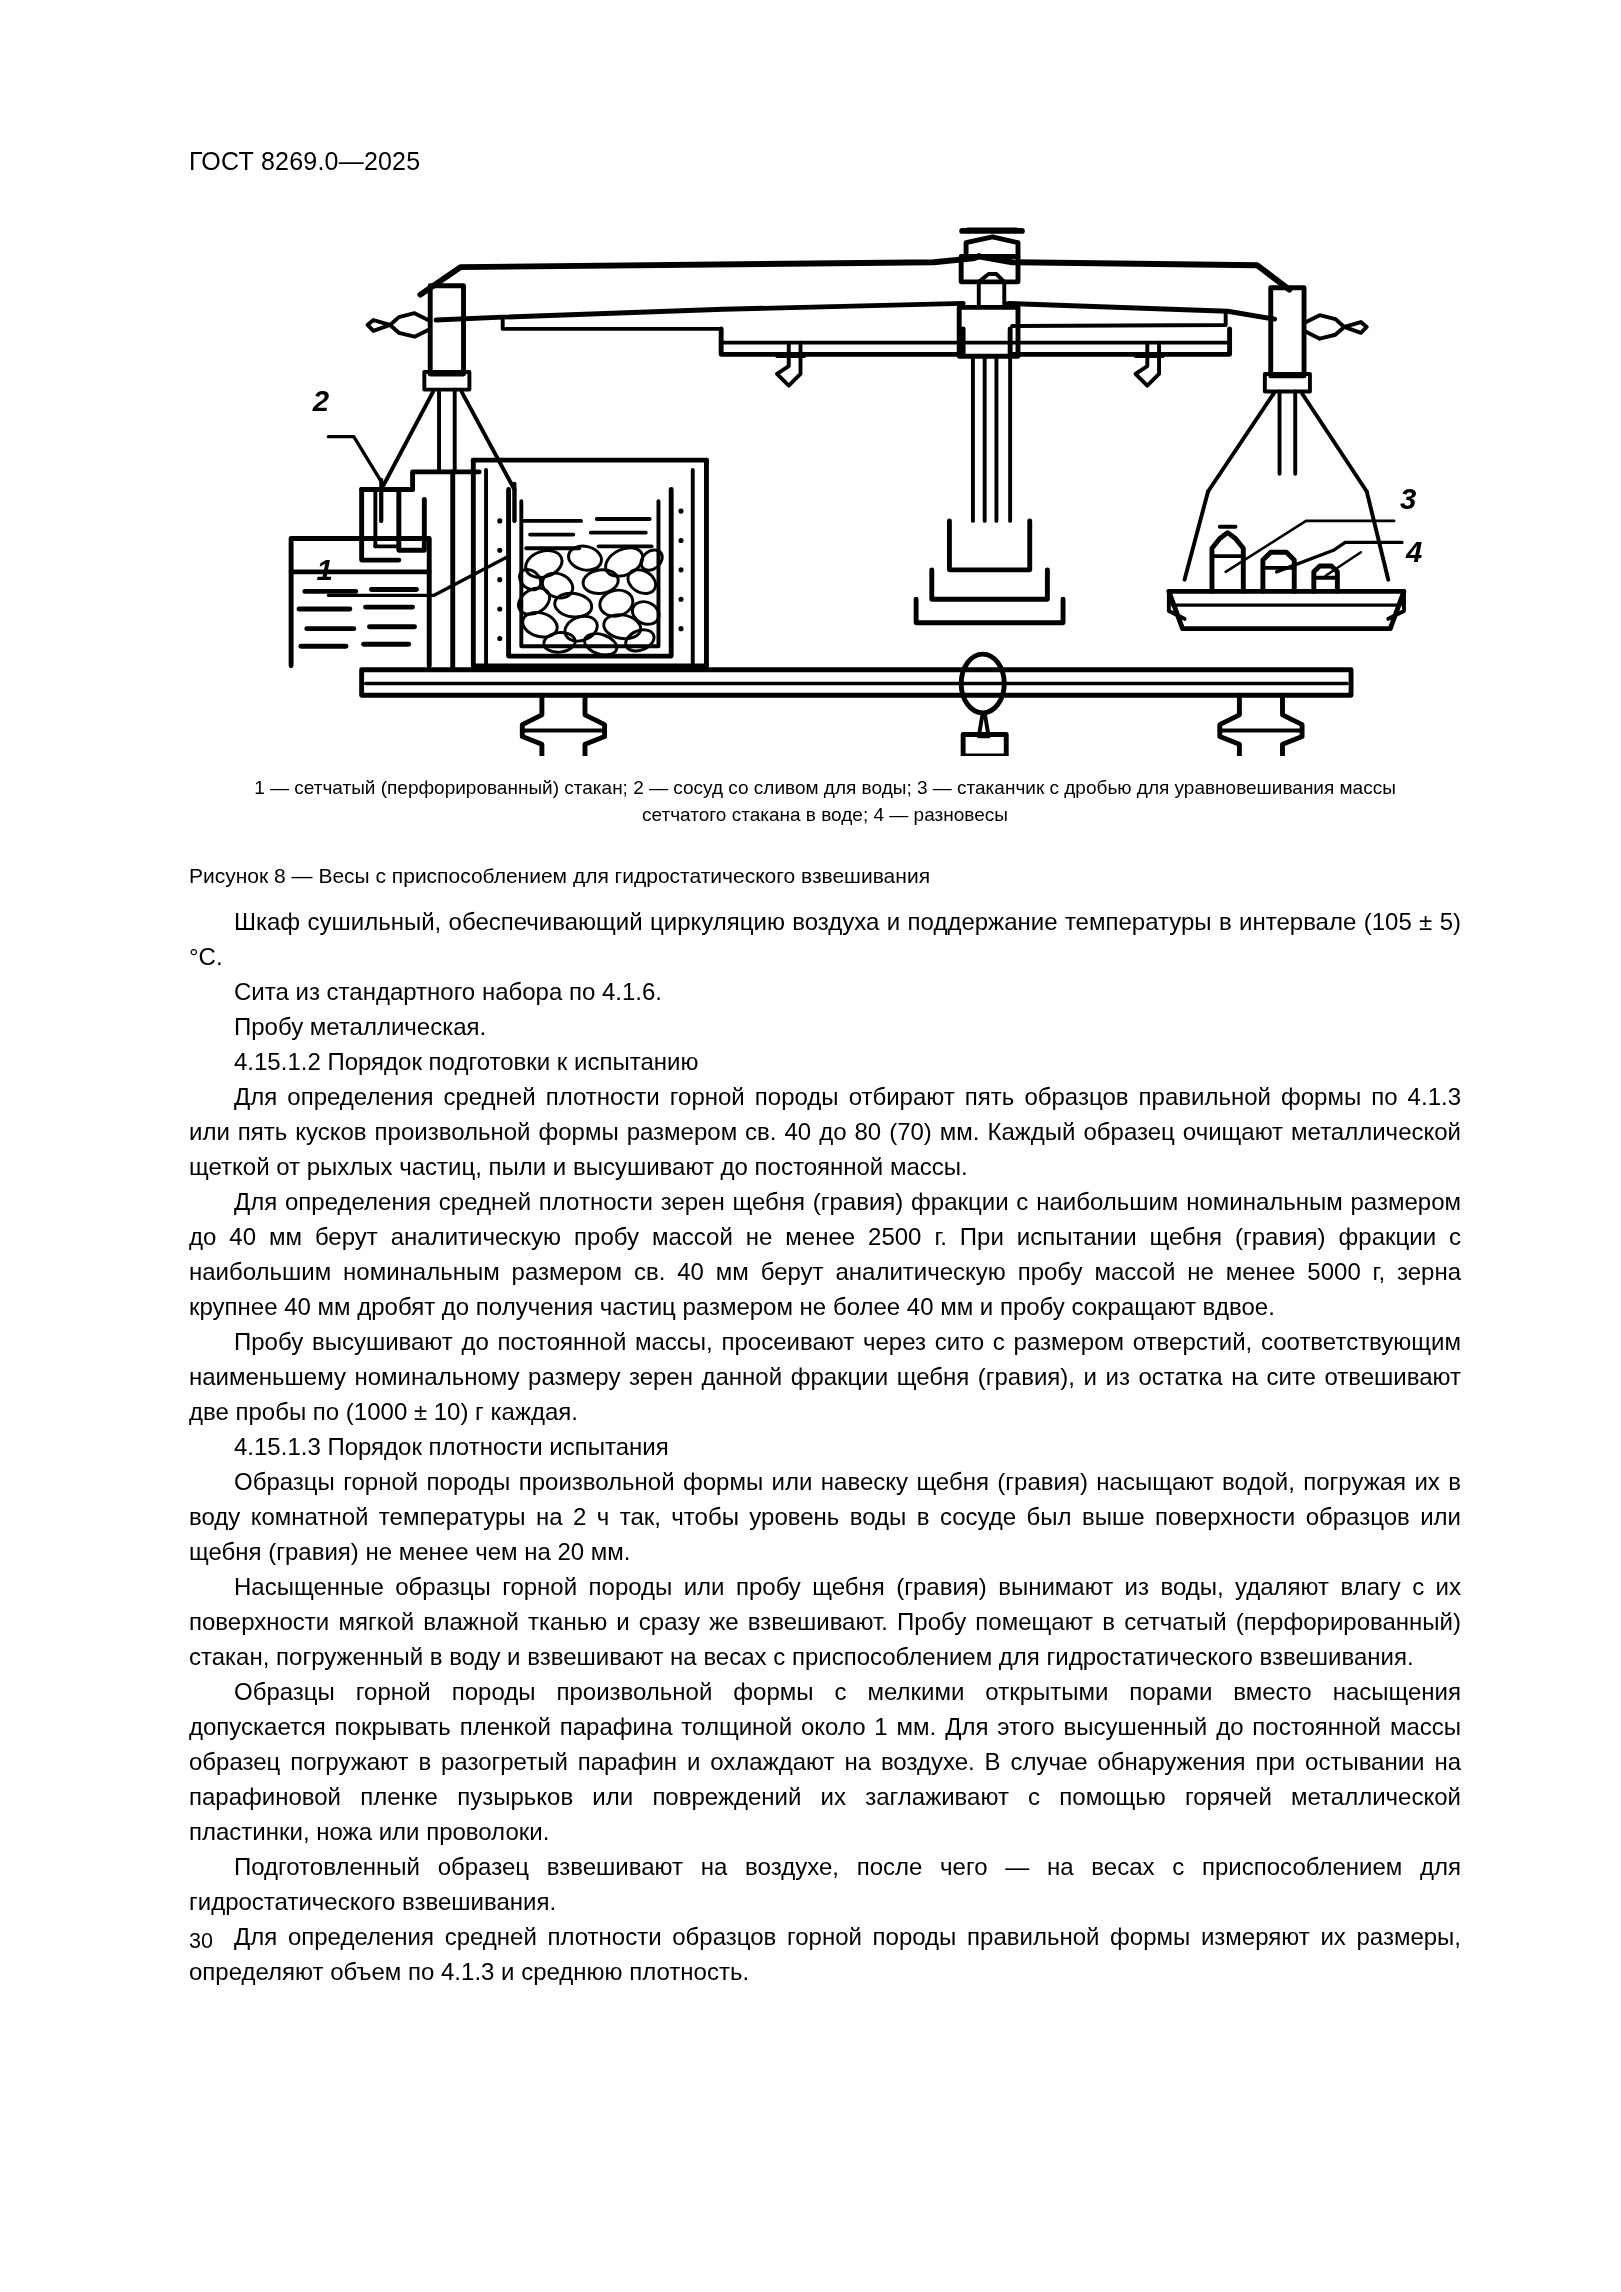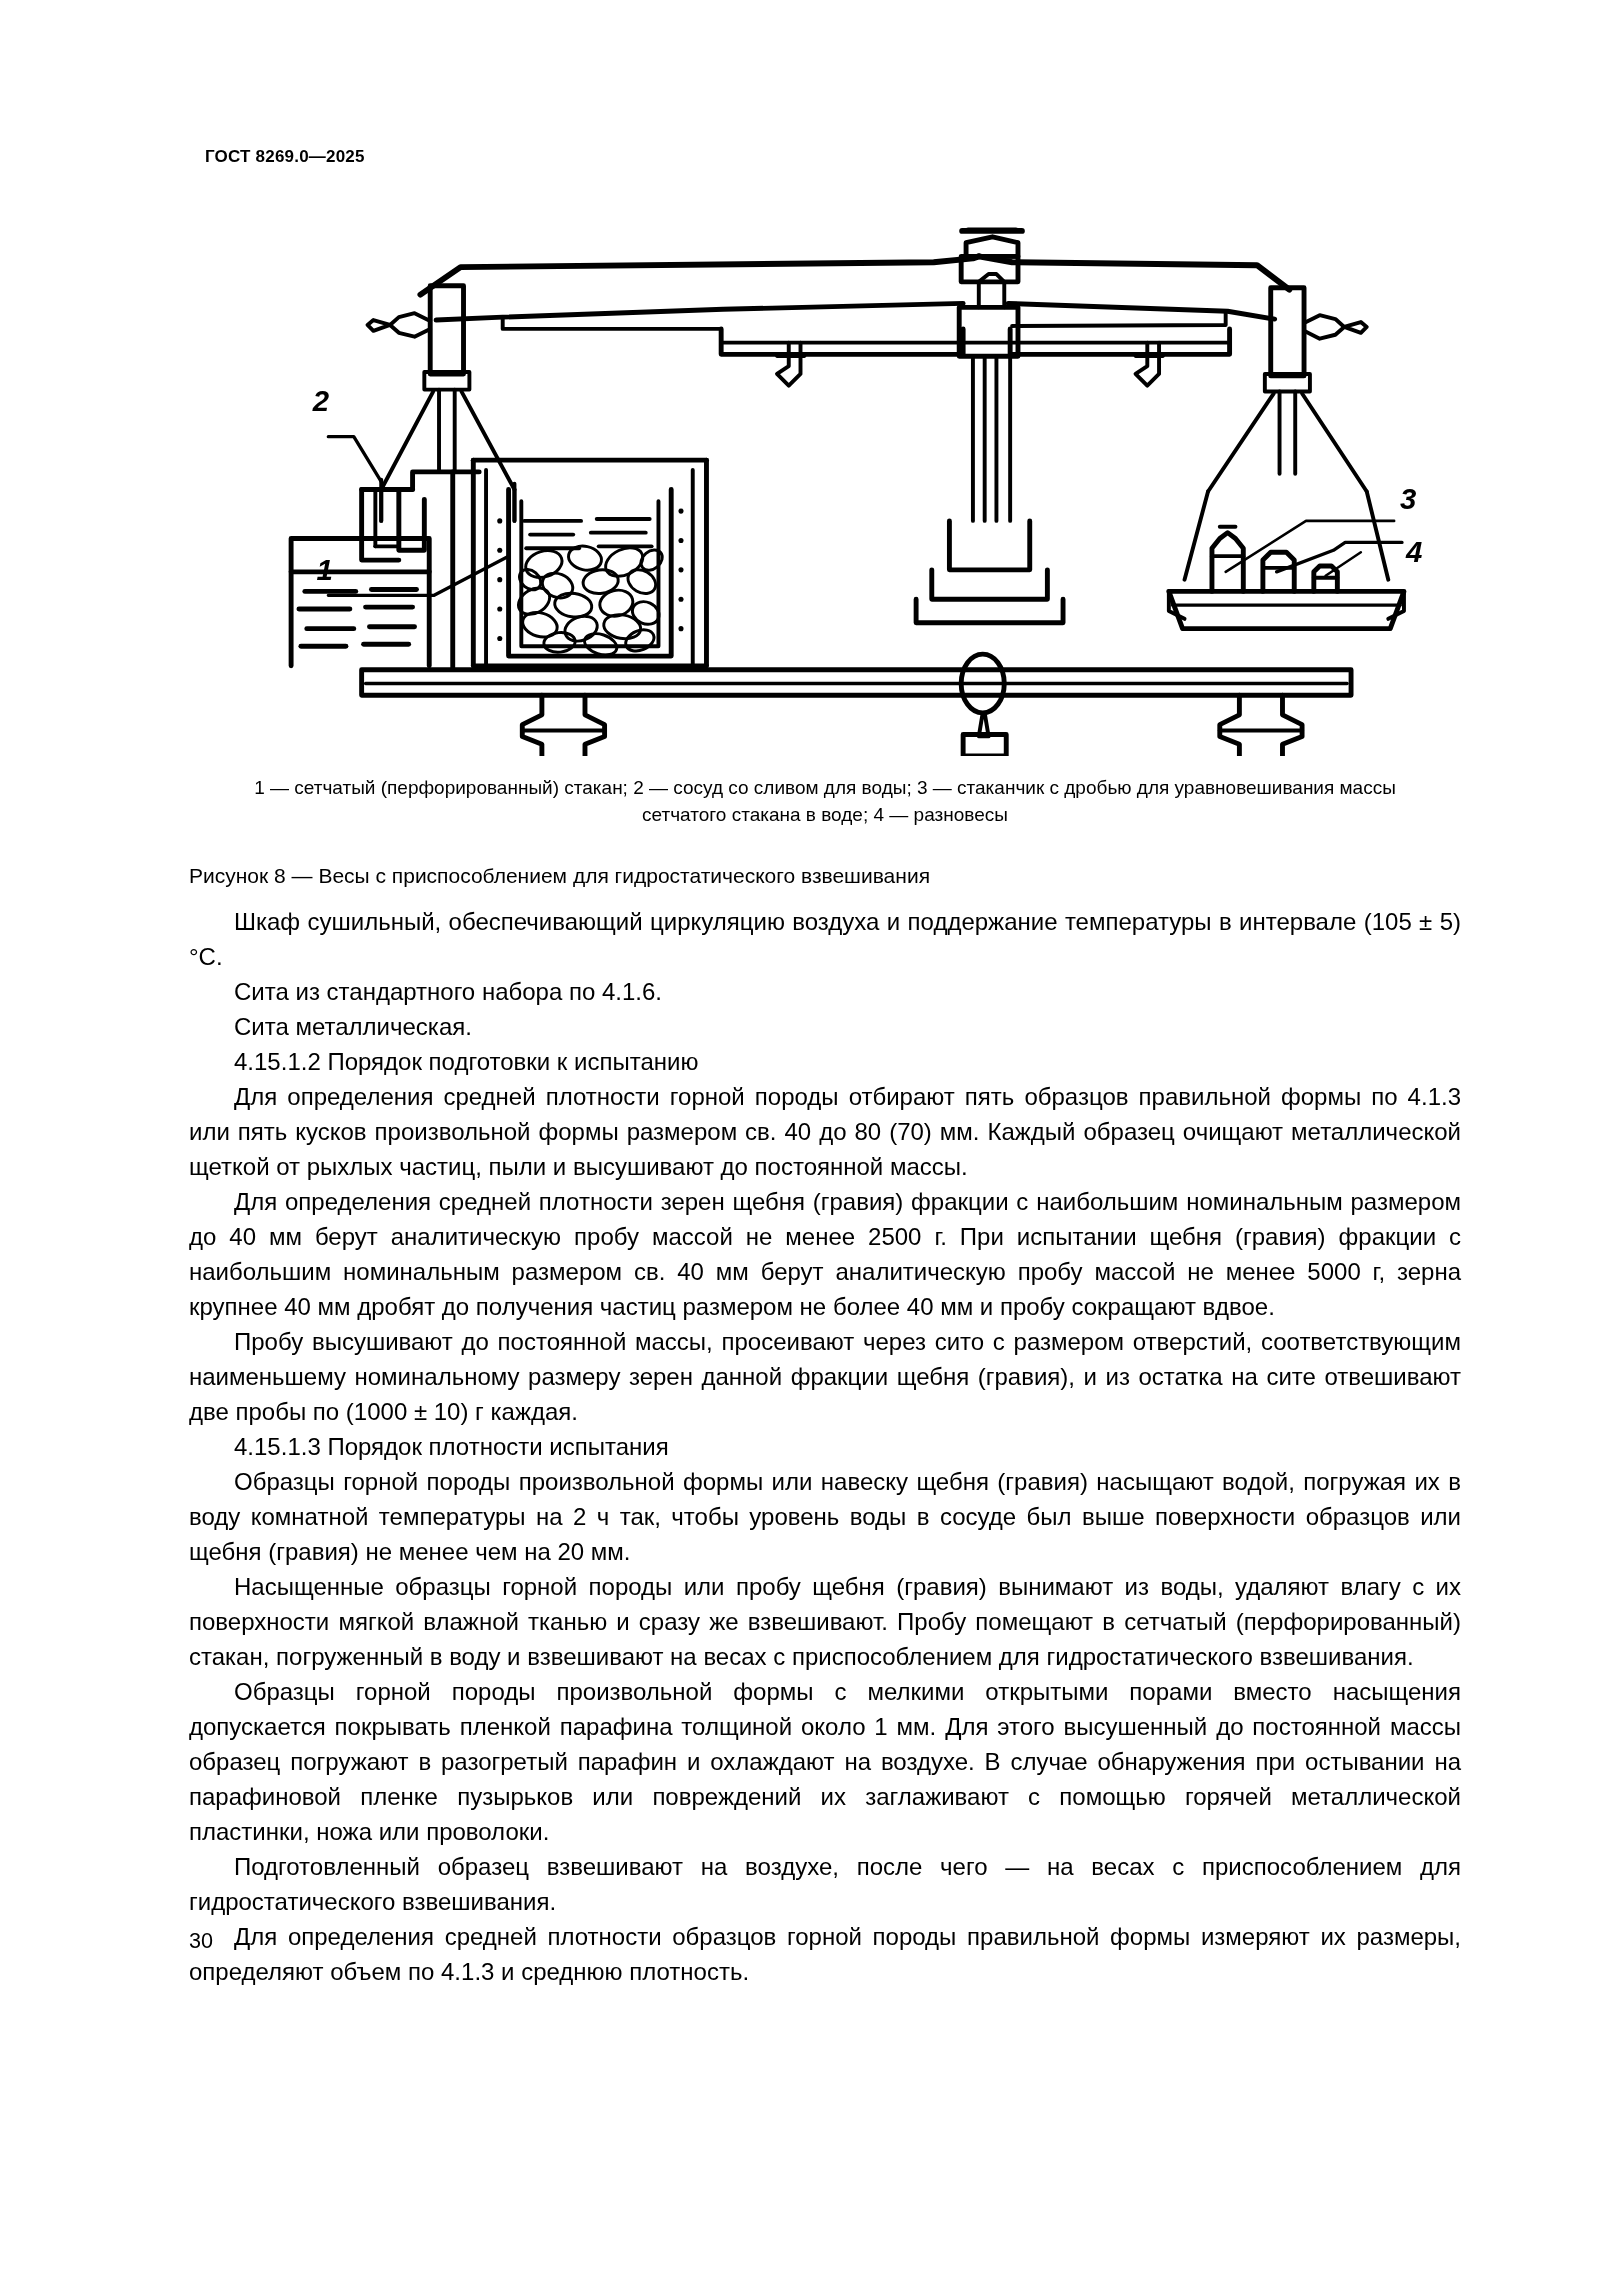--- a/index.html
+++ b/index.html
@@ -24,24 +24,24 @@
   .content {
     position: absolute;
     left: 189px;
     top: 0;
     width: 1272px;
     height: 2293px;
   }
   
   .doc-header {
     position: absolute;
-    left: 16px;
+    left: 0;
     top: 147px;
-    font-size: 17px;
-    font-weight: bold;
+    font-size: 25px;
+    font-weight: normal;
     letter-spacing: 0.2px;
     white-space: nowrap;
   }
   
   .figure-block {
     position: absolute;
     left: 0;
     top: 227px;
     width: 1272px;
   }
@@ -284,21 +284,21 @@
         <div>1 — сетчатый (перфорированный) стакан; 2 — сосуд со сливом для воды; 3 — стаканчик с дробью для уравновешивания массы</div>
         <div>сетчатого стакана в воде; 4 — разновесы</div>
       </div>
 
       <div class="figure-title">Рисунок 8 — Весы с приспособлением для гидростатического взвешивания</div>
     </div>
 
     <div class="body-text">
       <p class="indent">Шкаф сушильный, обеспечивающий циркуляцию воздуха и поддержание температуры в интервале (105 ± 5) °С.</p>
       <p class="indent">Сита из стандартного набора по 4.1.6.</p>
-      <p class="indent">Сита металлическая.</p>
+      <p class="indent">Пробу металлическая.</p>
       <p class="heading">4.15.1.2  Порядок подготовки к испытанию</p>
       <p class="indent">Для определения средней плотности горной породы отбирают пять образцов правильной формы по 4.1.3 или пять кусков произвольной формы размером св. 40 до 80 (70) мм. Каждый образец очищают металлической щеткой от рыхлых частиц, пыли и высушивают до постоянной массы.</p>
       <p class="indent">Для определения средней плотности зерен щебня (гравия) фракции с наибольшим номинальным размером до 40 мм берут аналитическую пробу массой не менее 2500 г. При испытании щебня (гравия) фракции с наибольшим номинальным размером св. 40 мм берут аналитическую пробу массой не менее 5000 г, зерна крупнее 40 мм дробят до получения частиц размером не более 40 мм и пробу сокращают вдвое.</p>
       <p class="indent">Пробу высушивают до постоянной массы, просеивают через сито с размером отверстий, соответствующим наименьшему номинальному размеру зерен данной фракции щебня (гравия), и из остатка на сите отвешивают две пробы по (1000 ± 10) г каждая.</p>
       <p class="heading">4.15.1.3  Порядок плотности испытания</p>
       <p class="indent">Образцы горной породы произвольной формы или навеску щебня (гравия) насыщают водой, погружая их в воду комнатной температуры на 2 ч так, чтобы уровень воды в сосуде был выше поверхности образцов или щебня (гравия) не менее чем на 20 мм.</p>
       <p class="indent">Насыщенные образцы горной породы или пробу щебня (гравия) вынимают из воды, удаляют влагу с их поверхности мягкой влажной тканью и сразу же взвешивают. Пробу помещают в сетчатый (перфорированный) стакан, погруженный в воду и взвешивают на весах с приспособлением для гидростатического взвешивания.</p>
       <p class="indent">Образцы горной породы произвольной формы с мелкими открытыми порами вместо насыщения допускается покрывать пленкой парафина толщиной около 1 мм. Для этого высушенный до постоянной массы образец погружают в разогретый парафин и охлаждают на воздухе. В случае обнаружения при остывании на парафиновой пленке пузырьков или повреждений их заглаживают с помощью горячей металлической пластинки, ножа или проволоки.</p>
       <p class="indent">Подготовленный образец взвешивают на воздухе, после чего — на весах с приспособлением для гидростатического взвешивания.</p>
       <p class="indent">Для определения средней плотности образцов горной породы правильной формы измеряют их размеры, определяют объем по 4.1.3 и среднюю плотность.</p>

